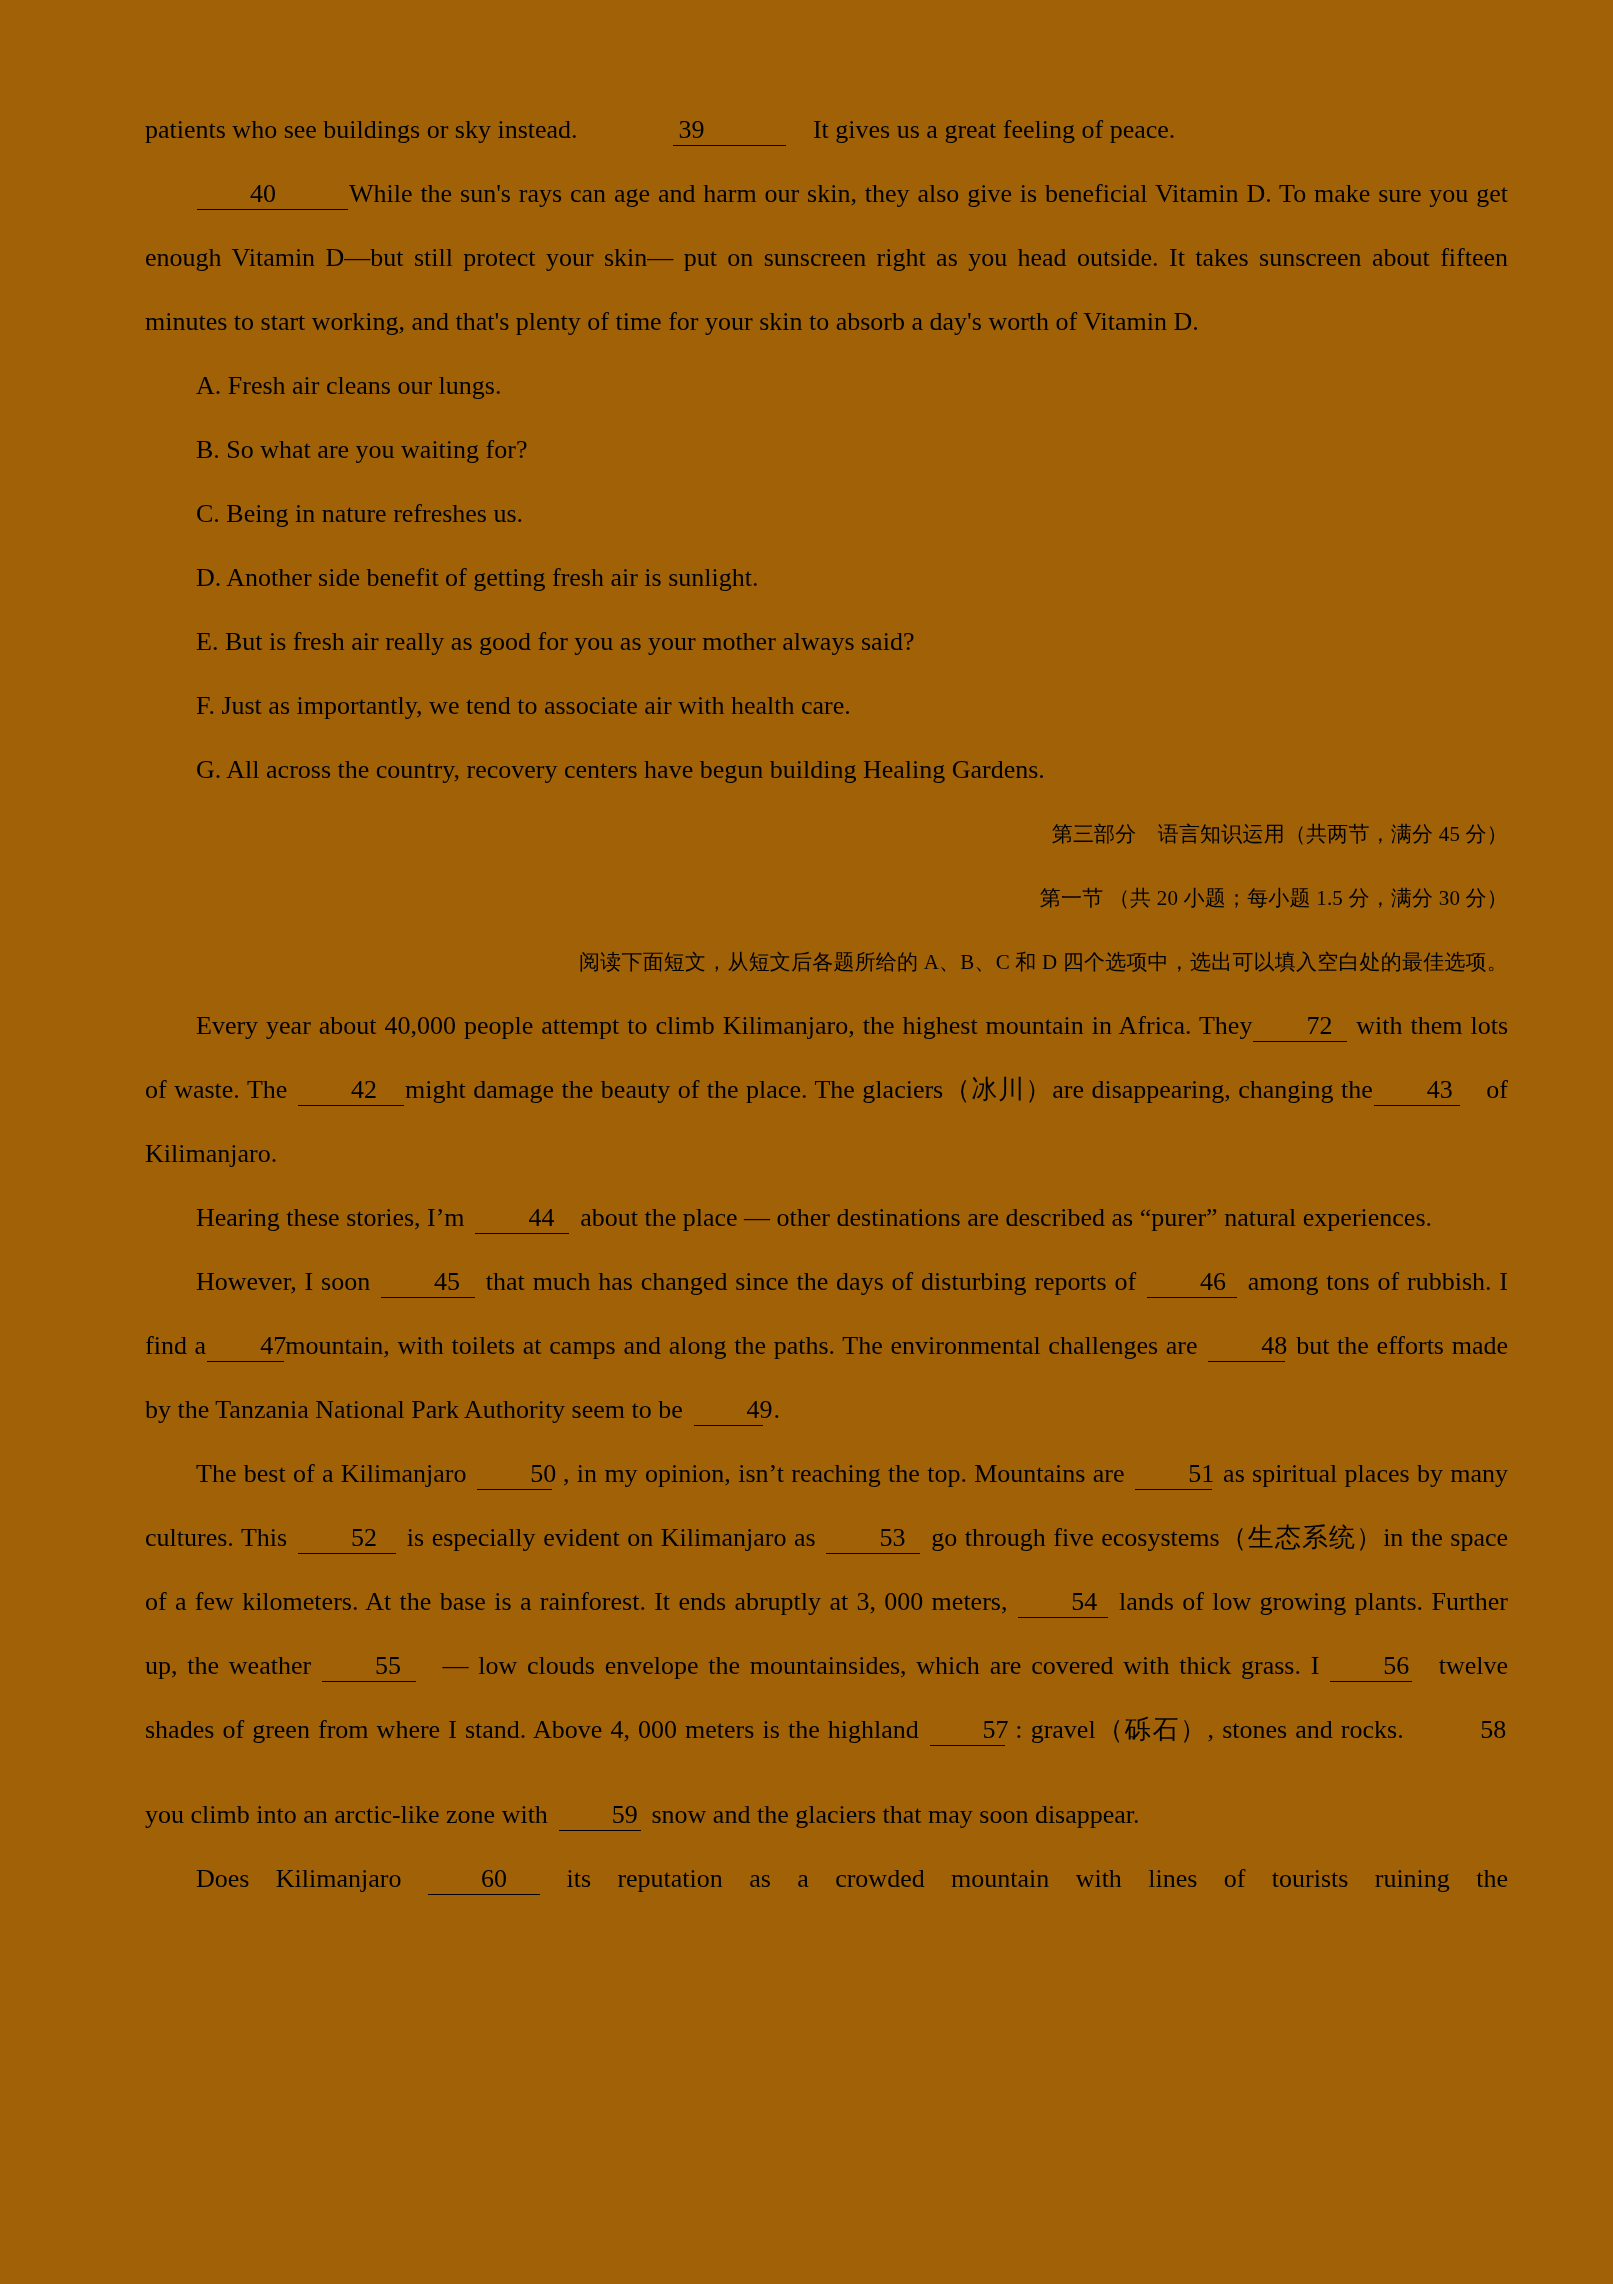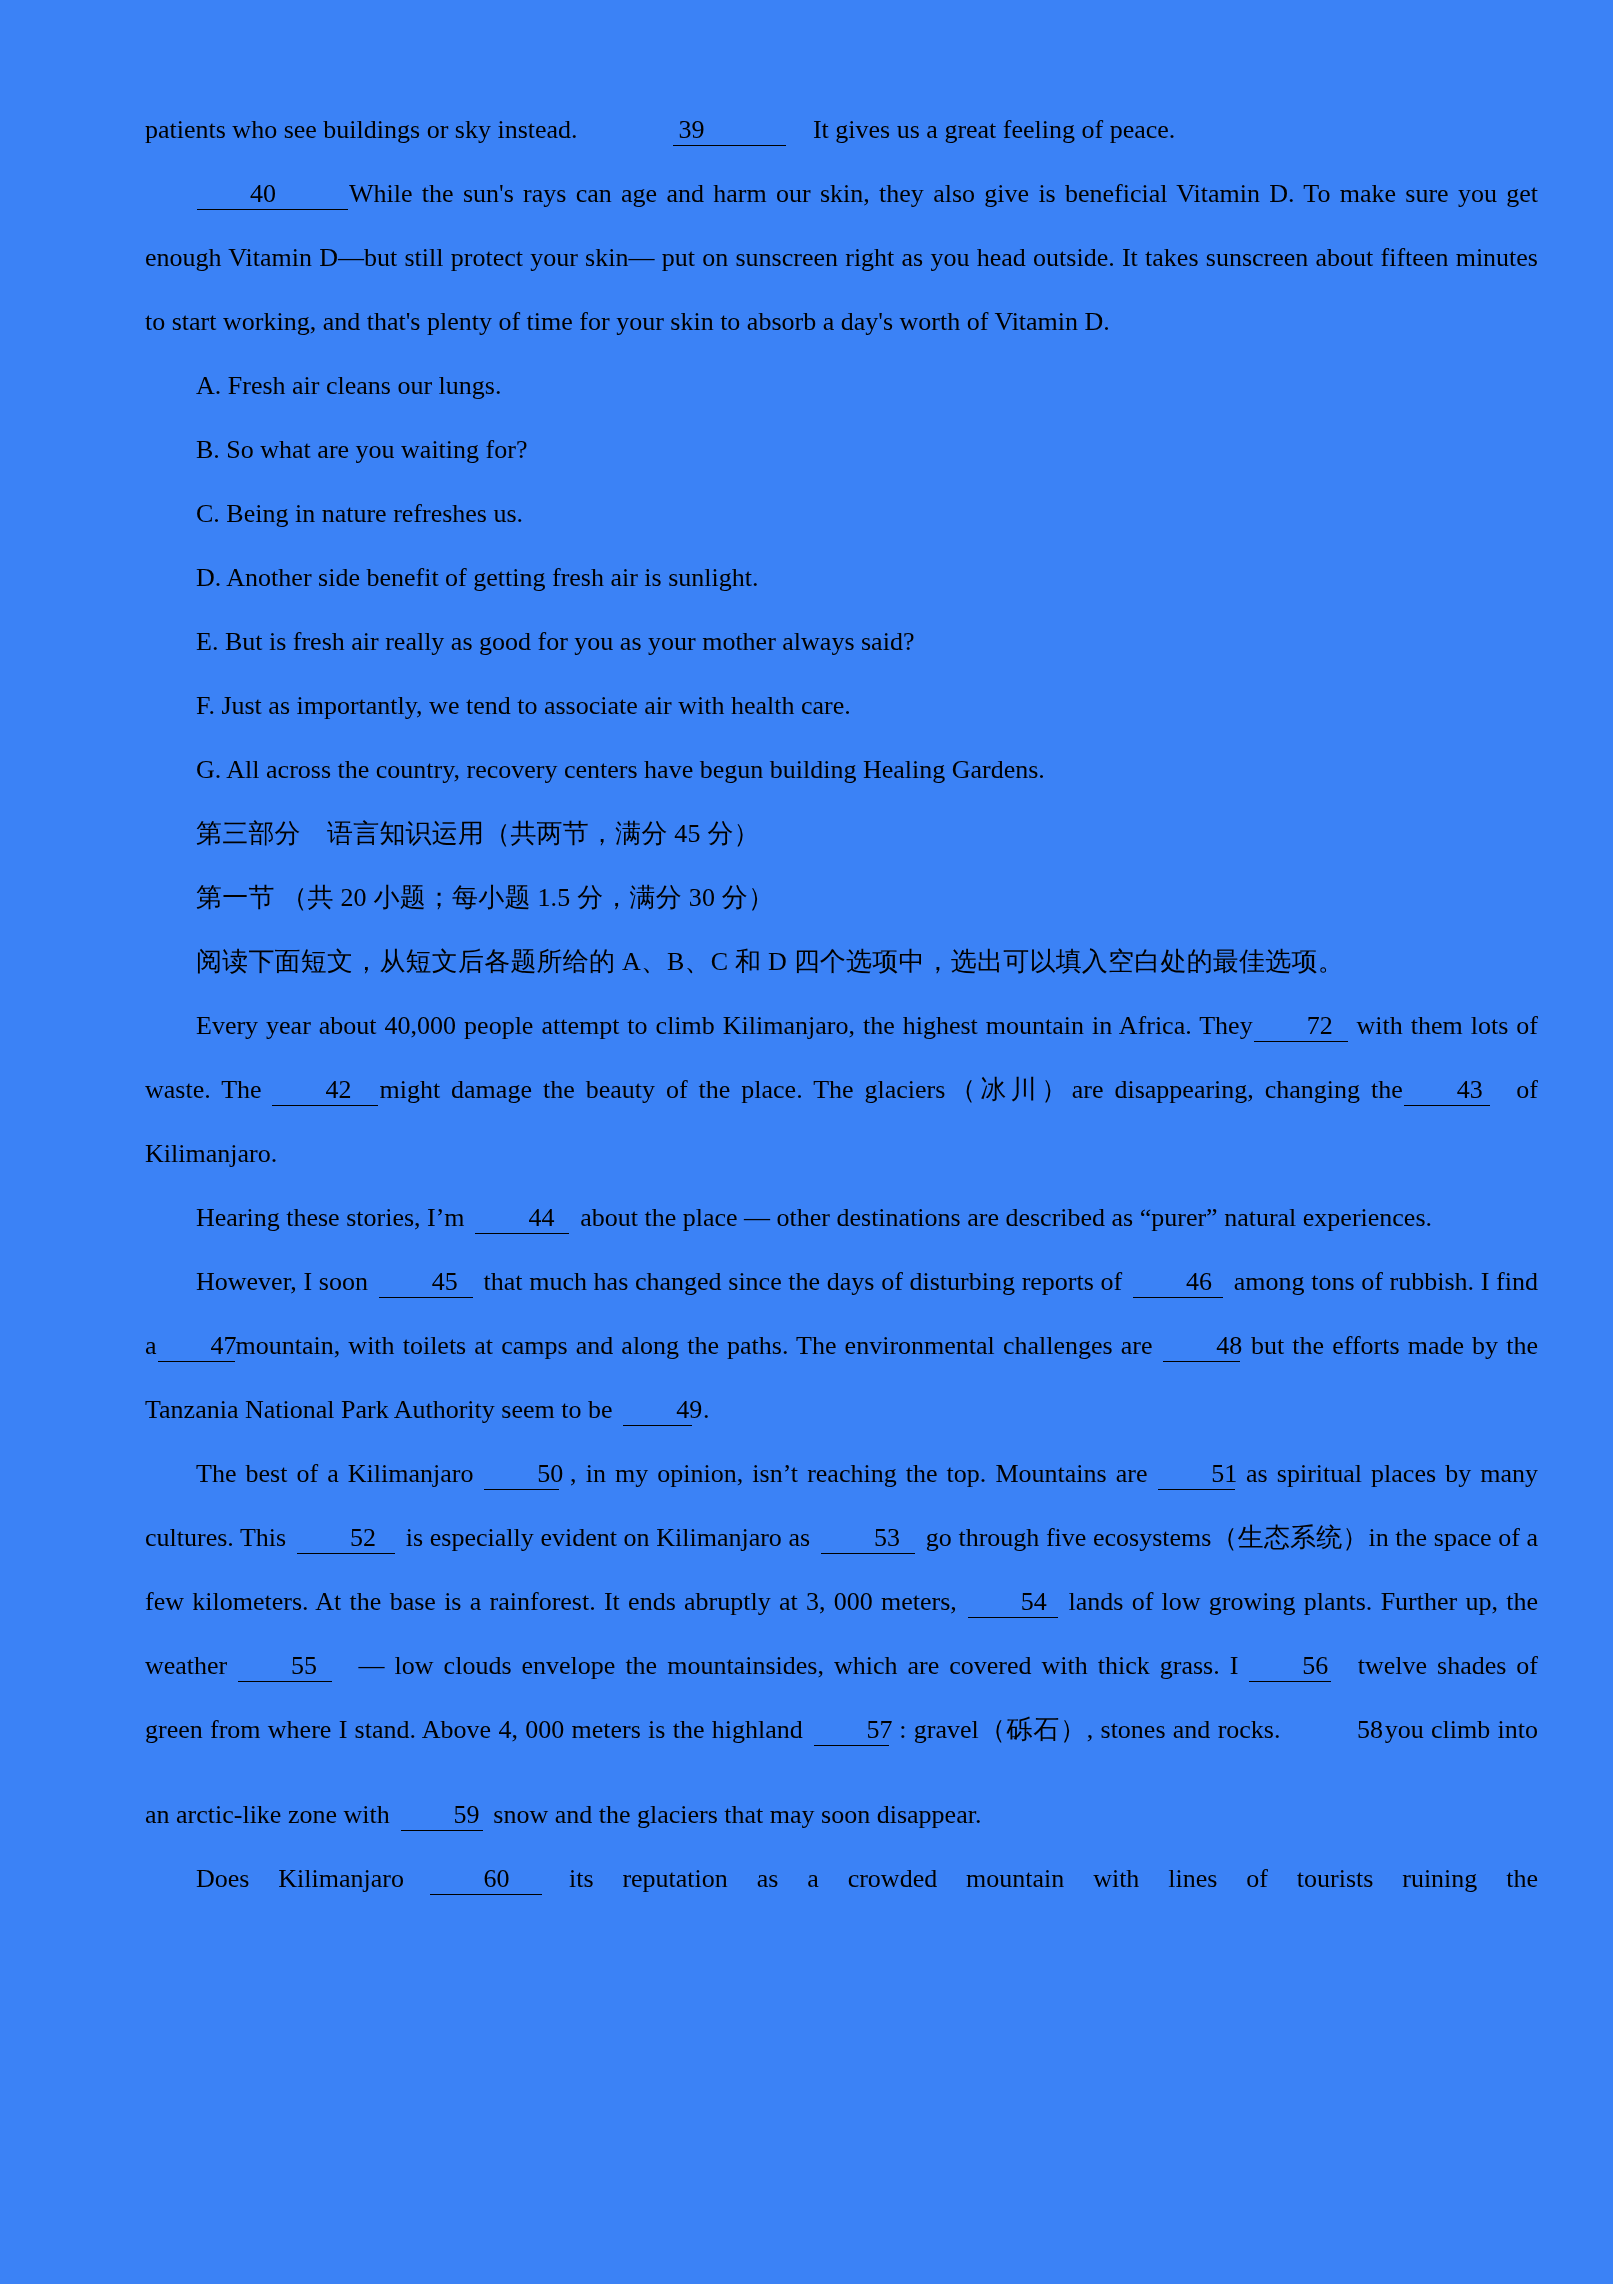--- a/index.html
+++ b/index.html
@@ -8,23 +8,23 @@
     background: #ffffff;
   }
   body {
     font-family: "Liberation Serif", "DejaVu Serif", serif;
     color: #000000;
   }
   .page {
     position: relative;
     width: 1613px;
     height: 2285px;
-    background: #3b82f6;
+    background: #a16207;
     box-sizing: border-box;
-    padding: 98px 75px 0 145px;
+    padding: 98px 105px 0 145px;
     overflow: hidden;
   }
   .doc {
     font-size: 26px;
     line-height: 64px;
   }
   p {
     margin: 0;
     padding: 0;
   }
@@ -36,24 +36,25 @@
     margin: 0 0 0 0;
   }
   .para.indent {
     text-indent: 51px;
   }
   .noindent { text-indent: 0; }
 
   
   .cn {
     font-family: "Liberation Serif", "DejaVu Serif", serif;
-    font-size: 26px;
+    font-size: 21px;
     line-height: 64px;
     text-indent: 51px;
     letter-spacing: 0.2px;
+    text-align: right;
   }
 
   
   .opt {
     text-indent: 51px;
     line-height: 64px;
   }
 
   
   .blank {

